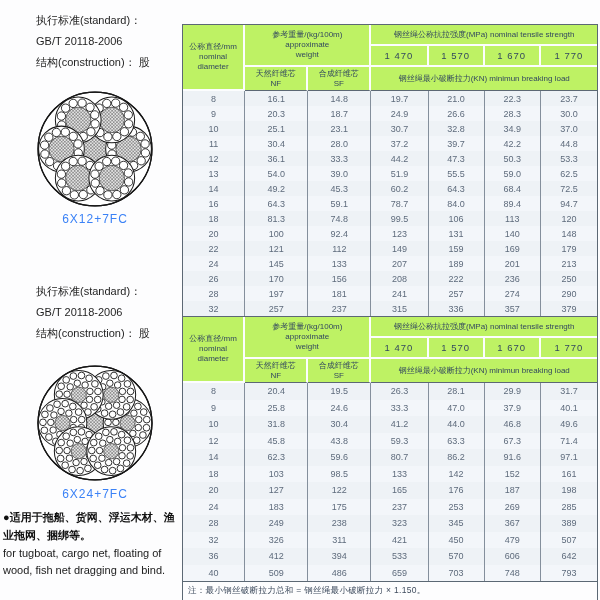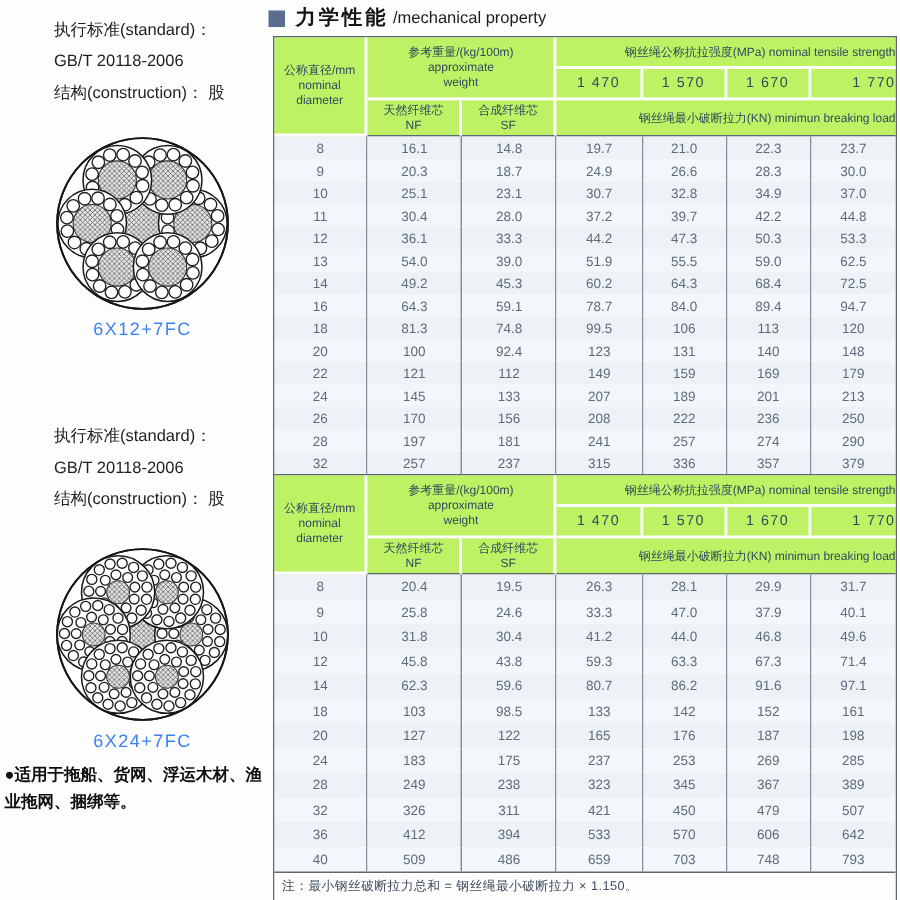--- a/index.html
+++ b/index.html
@@ -25,44 +25,39 @@
   .usage .zh{font-size:11px;color:#101010;line-height:18px;font-weight:600;}
   .usage .en{font-size:11px;color:#202020;line-height:17px;margin-top:1px;}
 
   
   .tblwrap{position:absolute;left:182px;width:414px;border:1px solid #5c6874;background:#fcfdfe;}
   #tbl1{top:24px;} #tbl2{top:316px;}
   table{border-collapse:separate;border-spacing:0;width:100%;table-layout:fixed;}
   th{background:#bef264;color:#33485f;font-weight:normal;font-size:8px;line-height:1.25;
      white-space:pre-line;text-align:center;vertical-align:middle;padding:0 0;
      border-right:2px solid #fcfdfe;border-bottom:2px solid #fcfdfe;}
-  th.last{border-right:none;text-align:right;}
+  th.last{border-right:none;}
   th.grade{font-size:9.5px;letter-spacing:1px;}
   tr.hdr-bottom th{border-bottom:1px solid #5c6874;}
   td{font-size:9px;color:#5e6b7c;text-align:center;vertical-align:middle;
      background:#eef2f6;border-right:1px solid #848f9c;}
   td.last{border-right:none;}
   #tbl1 tbody td{height:13px;}
   #tbl2 tbody td{height:14.5px;}
   tbody tr:nth-child(even) td{background:#f3f6fa;}
   td.note{background:#fdfdfe;border-top:1px solid #5c6874;border-right:none;
           font-size:8.5px;color:#3f4c5e;text-align:left;padding:3px 5px;height:11px;
           letter-spacing:0.3px;}
   tr.h20 th{height:19px;} tr.h24 th{height:23px;}
 </style>
 </head>
 <body>
 
 <div id="canvas">
 
-  <div class="title">
-    <span class="sq"></span>
-    <span class="zh">力学性能</span>
-    <span class="en">/mechanical property</span>
-  </div>
 
   <div class="std" id="std1">执行标准(standard)：
 GB/T 20118-2006
 结构(construction)： 股</div>
   <div class="diagram" id="diag1">
     <svg id="rope1" width="122" height="122" viewBox="0 0 120 120">
         <defs>
           <pattern id="h1" width="3.2" height="3.2" patternUnits="userSpaceOnUse">
             <rect width="3.2" height="3.2" fill="#e4e4e4"></rect>
             <path d="M0 3.2L3.2 0M0 0L3.2 3.2" stroke="#5d5d5d" stroke-width="0.5"></path>
@@ -328,20 +323,21 @@
         <circle cx="91.12980646924905" cy="99.53351324735468" r="3.3" fill="#fff" stroke="#1f1f1f" stroke-width="0.9"></circle>
         <circle cx="94.62967794449914" cy="92.35771331661564" r="3.3" fill="#fff" stroke="#1f1f1f" stroke-width="0.9"></circle>
         <circle cx="94.9083088578344" cy="84.37876790989698" r="3.3" fill="#fff" stroke="#1f1f1f" stroke-width="0.9"></circle>
         <circle cx="60" cy="60" r="56" fill="none" stroke="#161616" stroke-width="1.2"></circle>
       </svg>
   </div>
   <div class="dlabel" id="dlabel2">6X24+7FC</div>
 
   <div class="usage">
     <div class="zh">●适用于拖船、货网、浮运木材、渔业拖网、捆绑等。</div>
+    <div class="en">for tugboat, cargo net, floating of wood, fish net dragging and bind.</div>
   </div>
 
   <div class="tblwrap" id="tbl1">
       <table>
         <colgroup>
           <col style="width: 62px;">
           <col style="width: 63px;">
           <col style="width: 63px;">
           <col style="width: 57px;">
           <col style="width: 56px;">

